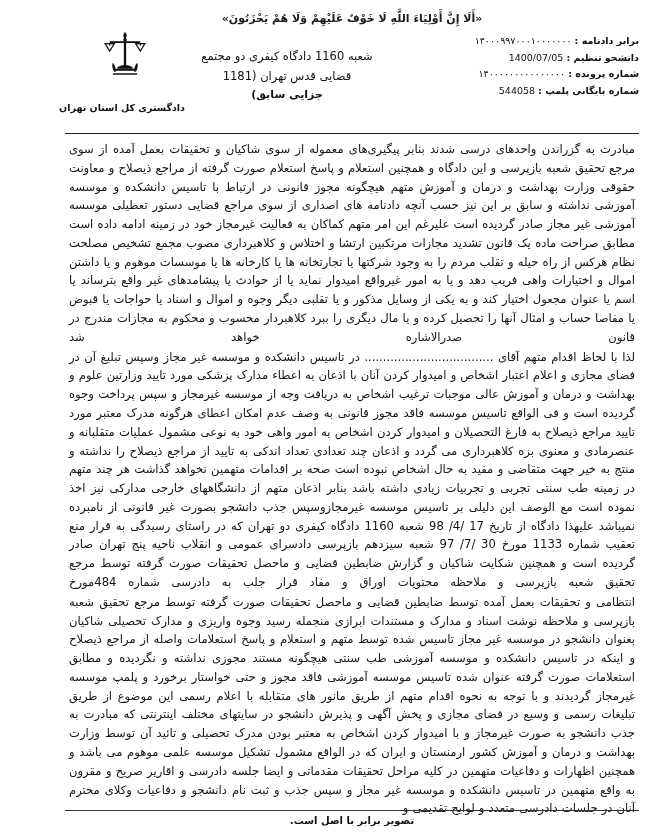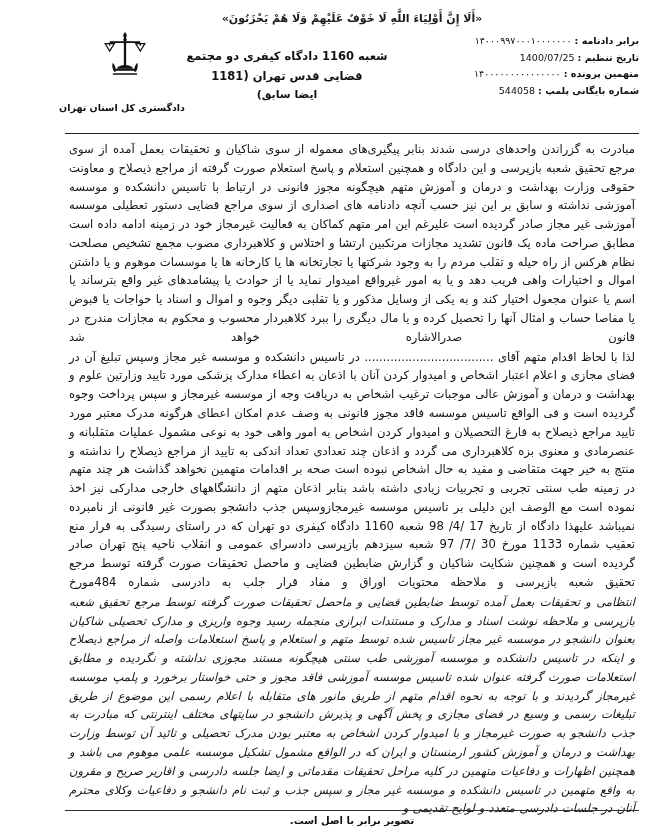--- a/index.html
+++ b/index.html
@@ -60,21 +60,21 @@
   .hl-value { margin-right: 3px; }
 
   .header-center-block {
     flex: 1;
     text-align: center;
     padding-top: 20px;
     direction: rtl;
   }
   .court-line {
     font-size: 11.5px;
-    font-weight: bold;
+    font-weight: normal;
     line-height: 1.7;
   }
   .court-sub {
     font-size: 11px;
     font-weight: bold;
     line-height: 1.7;
   }
   .doc-type {
     font-size: 13px;
     font-weight: bold;
@@ -118,21 +118,20 @@
     padding: 0 4px;
     color: #141414;
   }
   .body-text p {
     margin: 0 0 1px 0;
     text-align: justify;
     text-align-last: justify;
   }
   .body-text p.last {
     text-align-last: right;
-    font-style: italic;
   }
 
   
   .footer {
     position: absolute;
     left: 0;
     right: 0;
     bottom: 10px;
     text-align: center;
     font-size: 10px;
@@ -153,36 +152,36 @@
   <div class="bismillah">«أَلَا إِنَّ أَوْلِيَاءَ اللَّهِ لَا خَوْفٌ عَلَيْهِمْ وَلَا هُمْ يَحْزَنُونَ»</div>
 
   <div class="header">
 
     <div class="header-left-block">
       <div class="hl-row">
         <span class="hl-label">برابر دادنامه :</span>
         <span class="hl-value">۱۴۰۰۰۹۹۷۰۰۰۱۰۰۰۰۰۰۰</span>
       </div>
       <div class="hl-row">
-        <span class="hl-label">تاریخ تنظیم :</span>
-        <span class="hl-value">1400/07/25</span>
-      </div>
-      <div class="hl-row">
-        <span class="hl-label">متهمین پرونده :</span>
+        <span class="hl-label">دانشجو تنظیم :</span>
+        <span class="hl-value">1400/07/05</span>
+      </div>
+      <div class="hl-row">
+        <span class="hl-label">شماره پرونده :</span>
         <span class="hl-value">۱۴۰۰۰۰۰۰۰۰۰۰۰۰۰۰۰</span>
       </div>
       <div class="hl-row">
         <span class="hl-label">شماره بایگانی پلمپ :</span>
         <span class="hl-value">544058</span>
       </div>
     </div>
 
     <div class="header-center-block">
       <div class="court-line">شعبه 1160 دادگاه کیفری دو مجتمع قضایی قدس تهران (1181</div>
-      <div class="court-sub">ایضا سابق)</div>
+      <div class="court-sub">جزایی سابق)</div>
     </div>
 
     <div class="header-right-block">
       <svg class="emblem" viewBox="0 0 60 68" aria-hidden="true">
         <g fill="#111">
 
           <rect x="28.5" y="10" width="3" height="40" rx="1"></rect>
           <rect x="10" y="16" width="40" height="2.4" rx="1"></rect>
           <path d="M30 4 C27 8 27 10 30 12 C33 10 33 8 30 4 Z"></path>
           <circle cx="30" cy="14" r="2.2"></circle>

